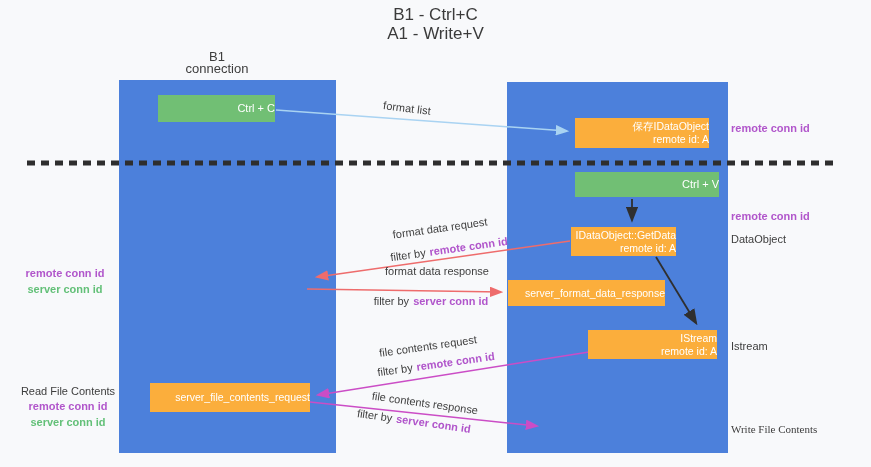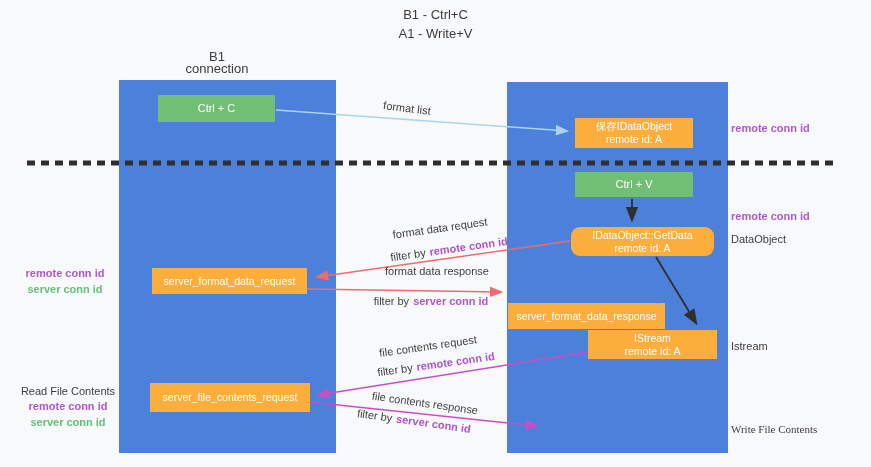--- a/index.html
+++ b/index.html
@@ -1,23 +1,23 @@
 <!DOCTYPE html>
 <html style="--column-blue: #4c80db; --box-green: #71bf74; --box-orange: #fbae3c; --arrow-blue: #a9d3f2; --arrow-red: #ee6c6c; --arrow-magenta: #cb4dc6; --arrow-black: #2f2f2f; --dashed-line: #2e2e2e; --label-purple: #b156cb; --label-green: #63c078;"><head>
 <meta charset="utf-8">
 <style>
   html,body{margin:0;padding:0;background:#f8f9fb;}
   .canvas{position:relative;width:871px;height:467px;overflow:hidden;
           font-family:"Liberation Sans",sans-serif;background:#f8f9fb;}
   .col{position:absolute;background:var(--column-blue,#4c80db);}
-  .node{position:absolute;color:#fff;display:flex;flex-direction:column;align-items:center;
+  .node{position:absolute;color:#fff;display:flex;flex-direction:column;align-items:flex-end;
         justify-content:center;text-align:center;font-size:10.5px;line-height:13px;white-space:nowrap;}
   .node.green{background:var(--box-green,#71bf74);font-size:11px;}
   .node.orange{background:var(--box-orange,#fbae3c);}
-  .title{position:absolute;left:0;top:5px;width:100%;text-align:center;font-size:13px;
+  .title{position:absolute;left:0;top:5px;width:100%;text-align:center;font-size:17px;
          line-height:19px;color:#3b3b3b;}
   .hdr{position:absolute;text-align:center;color:#3d3d3d;font-size:13px;line-height:12px;}
   .slabel{position:absolute;font-size:11px;color:#3d3d3d;white-space:nowrap;}
   .sgroup{position:absolute;text-align:center;font-size:11px;line-height:16px;white-space:nowrap;}
   .purple{color:var(--label-purple,#b156cb);font-weight:bold;}
   .greentx{color:var(--label-green,#63c078);font-weight:bold;}
   .alabel{position:absolute;font-size:11px;color:#3f3f3f;white-space:nowrap;
           transform:translate(-50%,-50%);}
   .alabel .key{margin-left:4px;}
   svg.overlay{position:absolute;left:0;top:0;pointer-events:none;}
@@ -70,39 +70,36 @@
 
     <line x1="589" y1="352" x2="318" y2="395" stroke-width="1.5" marker-end="url(#mMag)" style="stroke:var(--arrow-magenta,#cb4dc6);"></line>
 
     <line x1="310" y1="402" x2="537" y2="426" stroke-width="1.5" marker-end="url(#mMag)" style="stroke:var(--arrow-magenta,#cb4dc6);"></line>
   </svg>
 
   <div class="node green" style="left:158px;top:95px;width:117px;height:27px;">
     <span>Ctrl + C</span>
   </div>
 
-  <div class="node orange" style="left:575px;top:118px;width:118px;height:30px;">
+  <div class="node orange" style="left:575px;top:118px;width:118px;height:30px;padding-left:16px;">
     <span>保存IDataObject</span>
     <span>remote id: A</span>
   </div>
 
-  <div class="node green" style="left:575px;top:172px;width:118px;height:25px;">
+  <div class="node green" style="left:575px;top:172px;width:118px;height:25px;padding-left:26px;">
     <span>Ctrl + V</span>
   </div>
 
-  <div class="node orange" style="left:571px;top:227px;width:143px;height:29px;border-radius:9px;">
+  <div class="node orange" style="left:571px;top:227px;width:105px;height:29px;">
     <span>IDataObject::GetData</span>
     <span>remote id: A</span>
   </div>
 
-  <div class="node orange" style="left:152px;top:268px;width:155px;height:26px;">
-    <span>server_format_data_request</span>
-  </div>
 
-  <div class="node orange" style="left:508px;top:280px;width:157px;height:26px;margin-top:23px;">
+  <div class="node orange" style="left:508px;top:280px;width:157px;height:26px;">
     <span>server_format_data_response</span>
   </div>
 
   <div class="node orange" style="left:588px;top:330px;width:129px;height:29px;">
     <span>IStream</span>
     <span>remote id: A</span>
   </div>
 
   <div class="node orange" style="left:150px;top:383px;width:160px;height:29px;">
     <span>server_file_contents_request</span>

